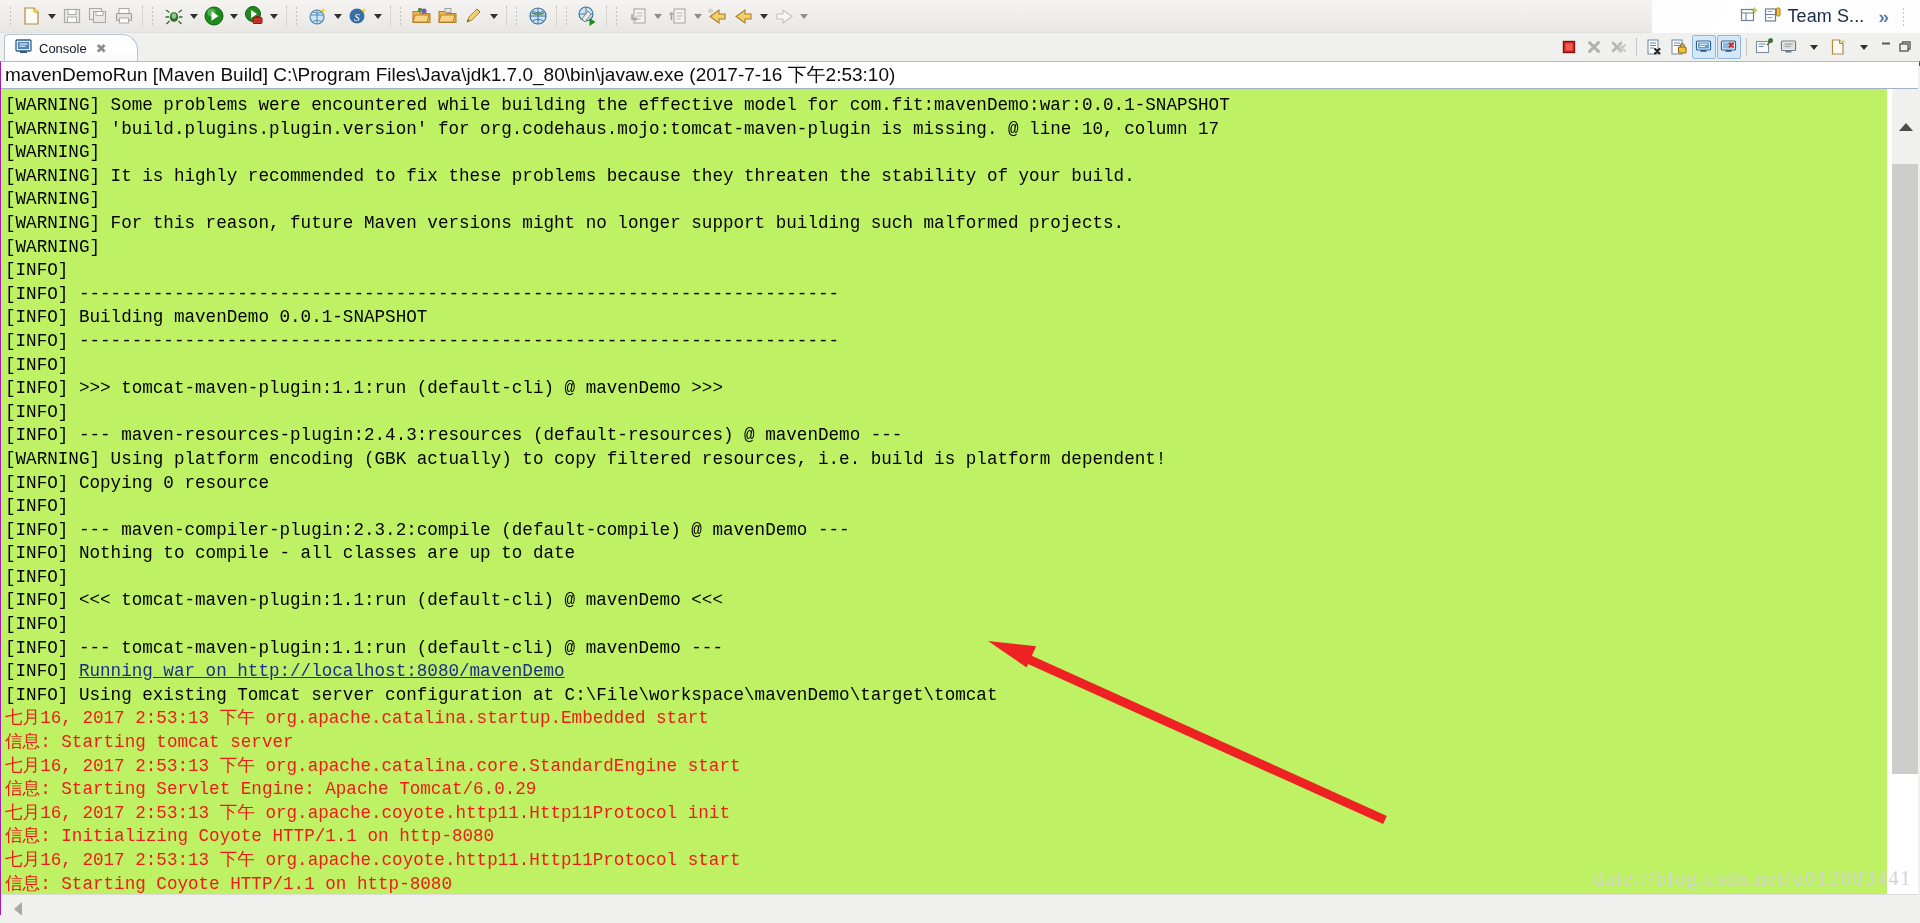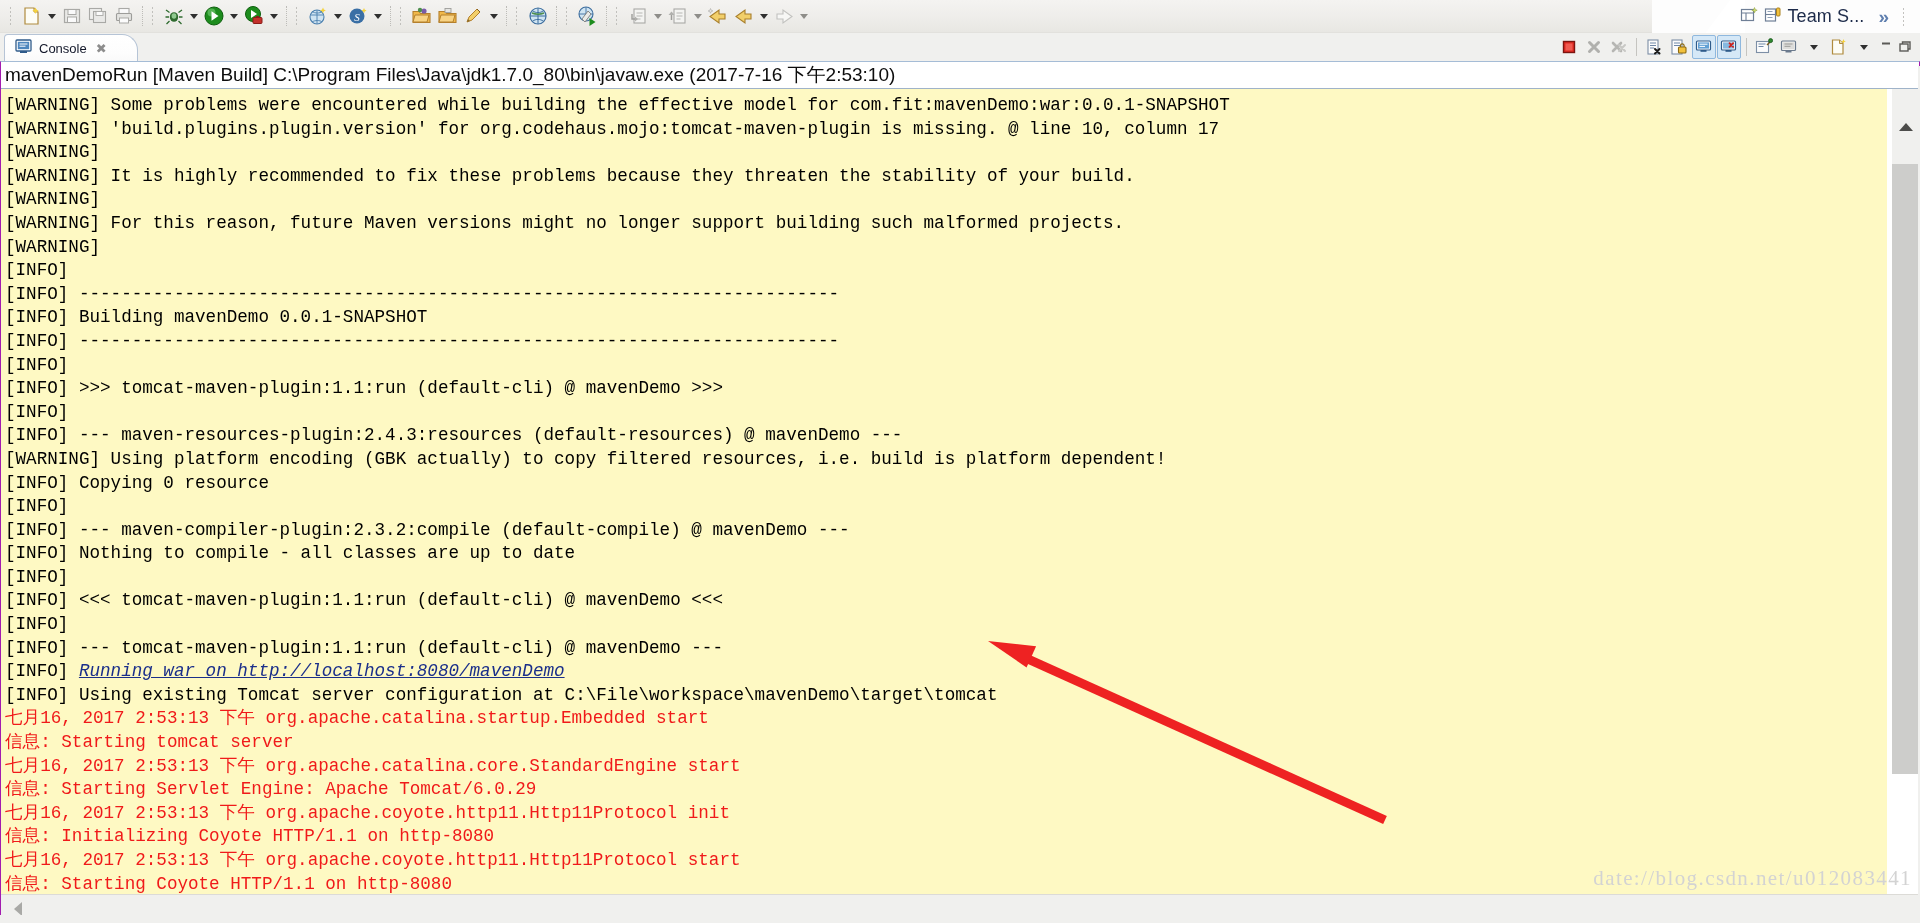--- a/index.html
+++ b/index.html
@@ -164,33 +164,32 @@
 
   .console-scrollwrap {
     position: relative;
     height: 805px;
   }
   .console-text {
     position: absolute; left: 0; top: 0;
     width: 1886px; height: 805px;
     padding: 5px 0 0 4px;
     overflow: hidden;
-    background: #fef9c3;
+    background: #bef264;
     font-family: "Liberation Mono", "DejaVu Sans Mono", monospace;
     font-size: 17.6px;
     line-height: 23.6px;
     white-space: pre;
     color: #000000;
   }
   .ln { display: block; height: 23.6px; }
   .ln.red { color: #f01a1a; font-family: Liberation Mono, monospace; }
   .ln.link-line .lnk {
     color: #1b2f8a;
     text-decoration: underline;
-    font-style: italic;
   }
 
   
   .vscroll {
     position: absolute; right: 0; top: 0;
     width: 28px; height: 805px;
     background: #ffffff;
     border-left: 1px solid #ffffff;
   }
   .vs-up {

